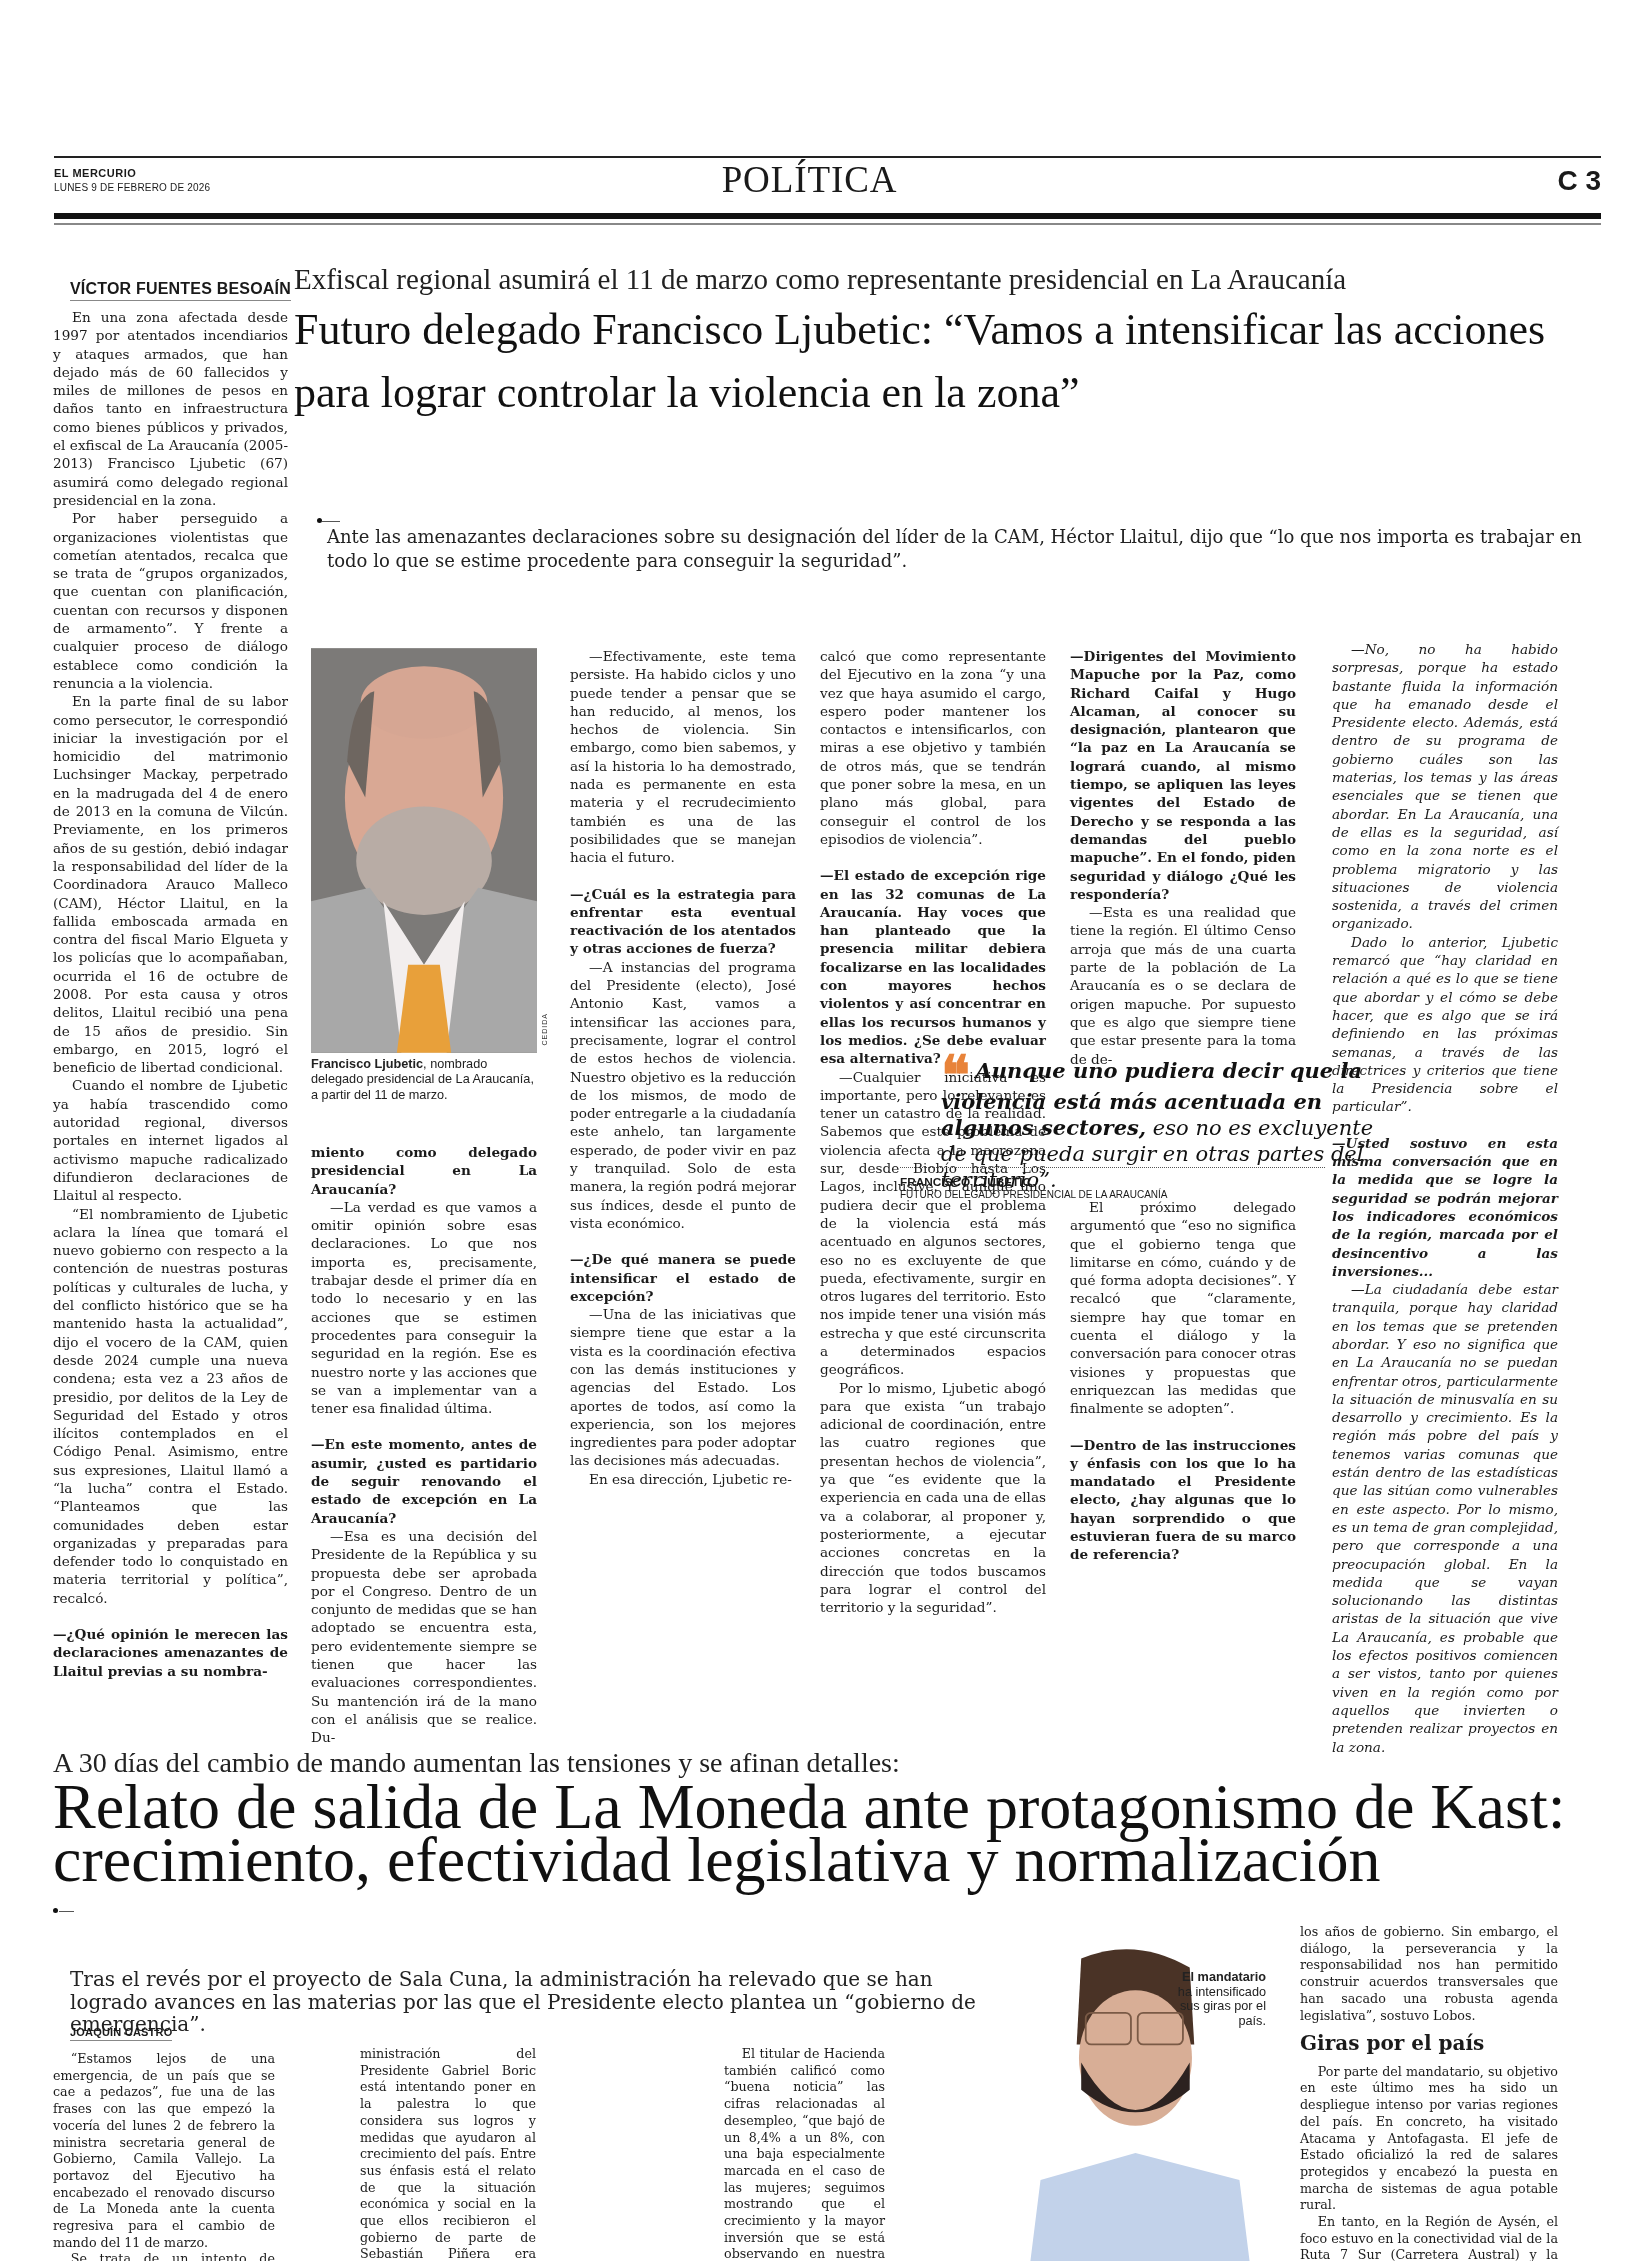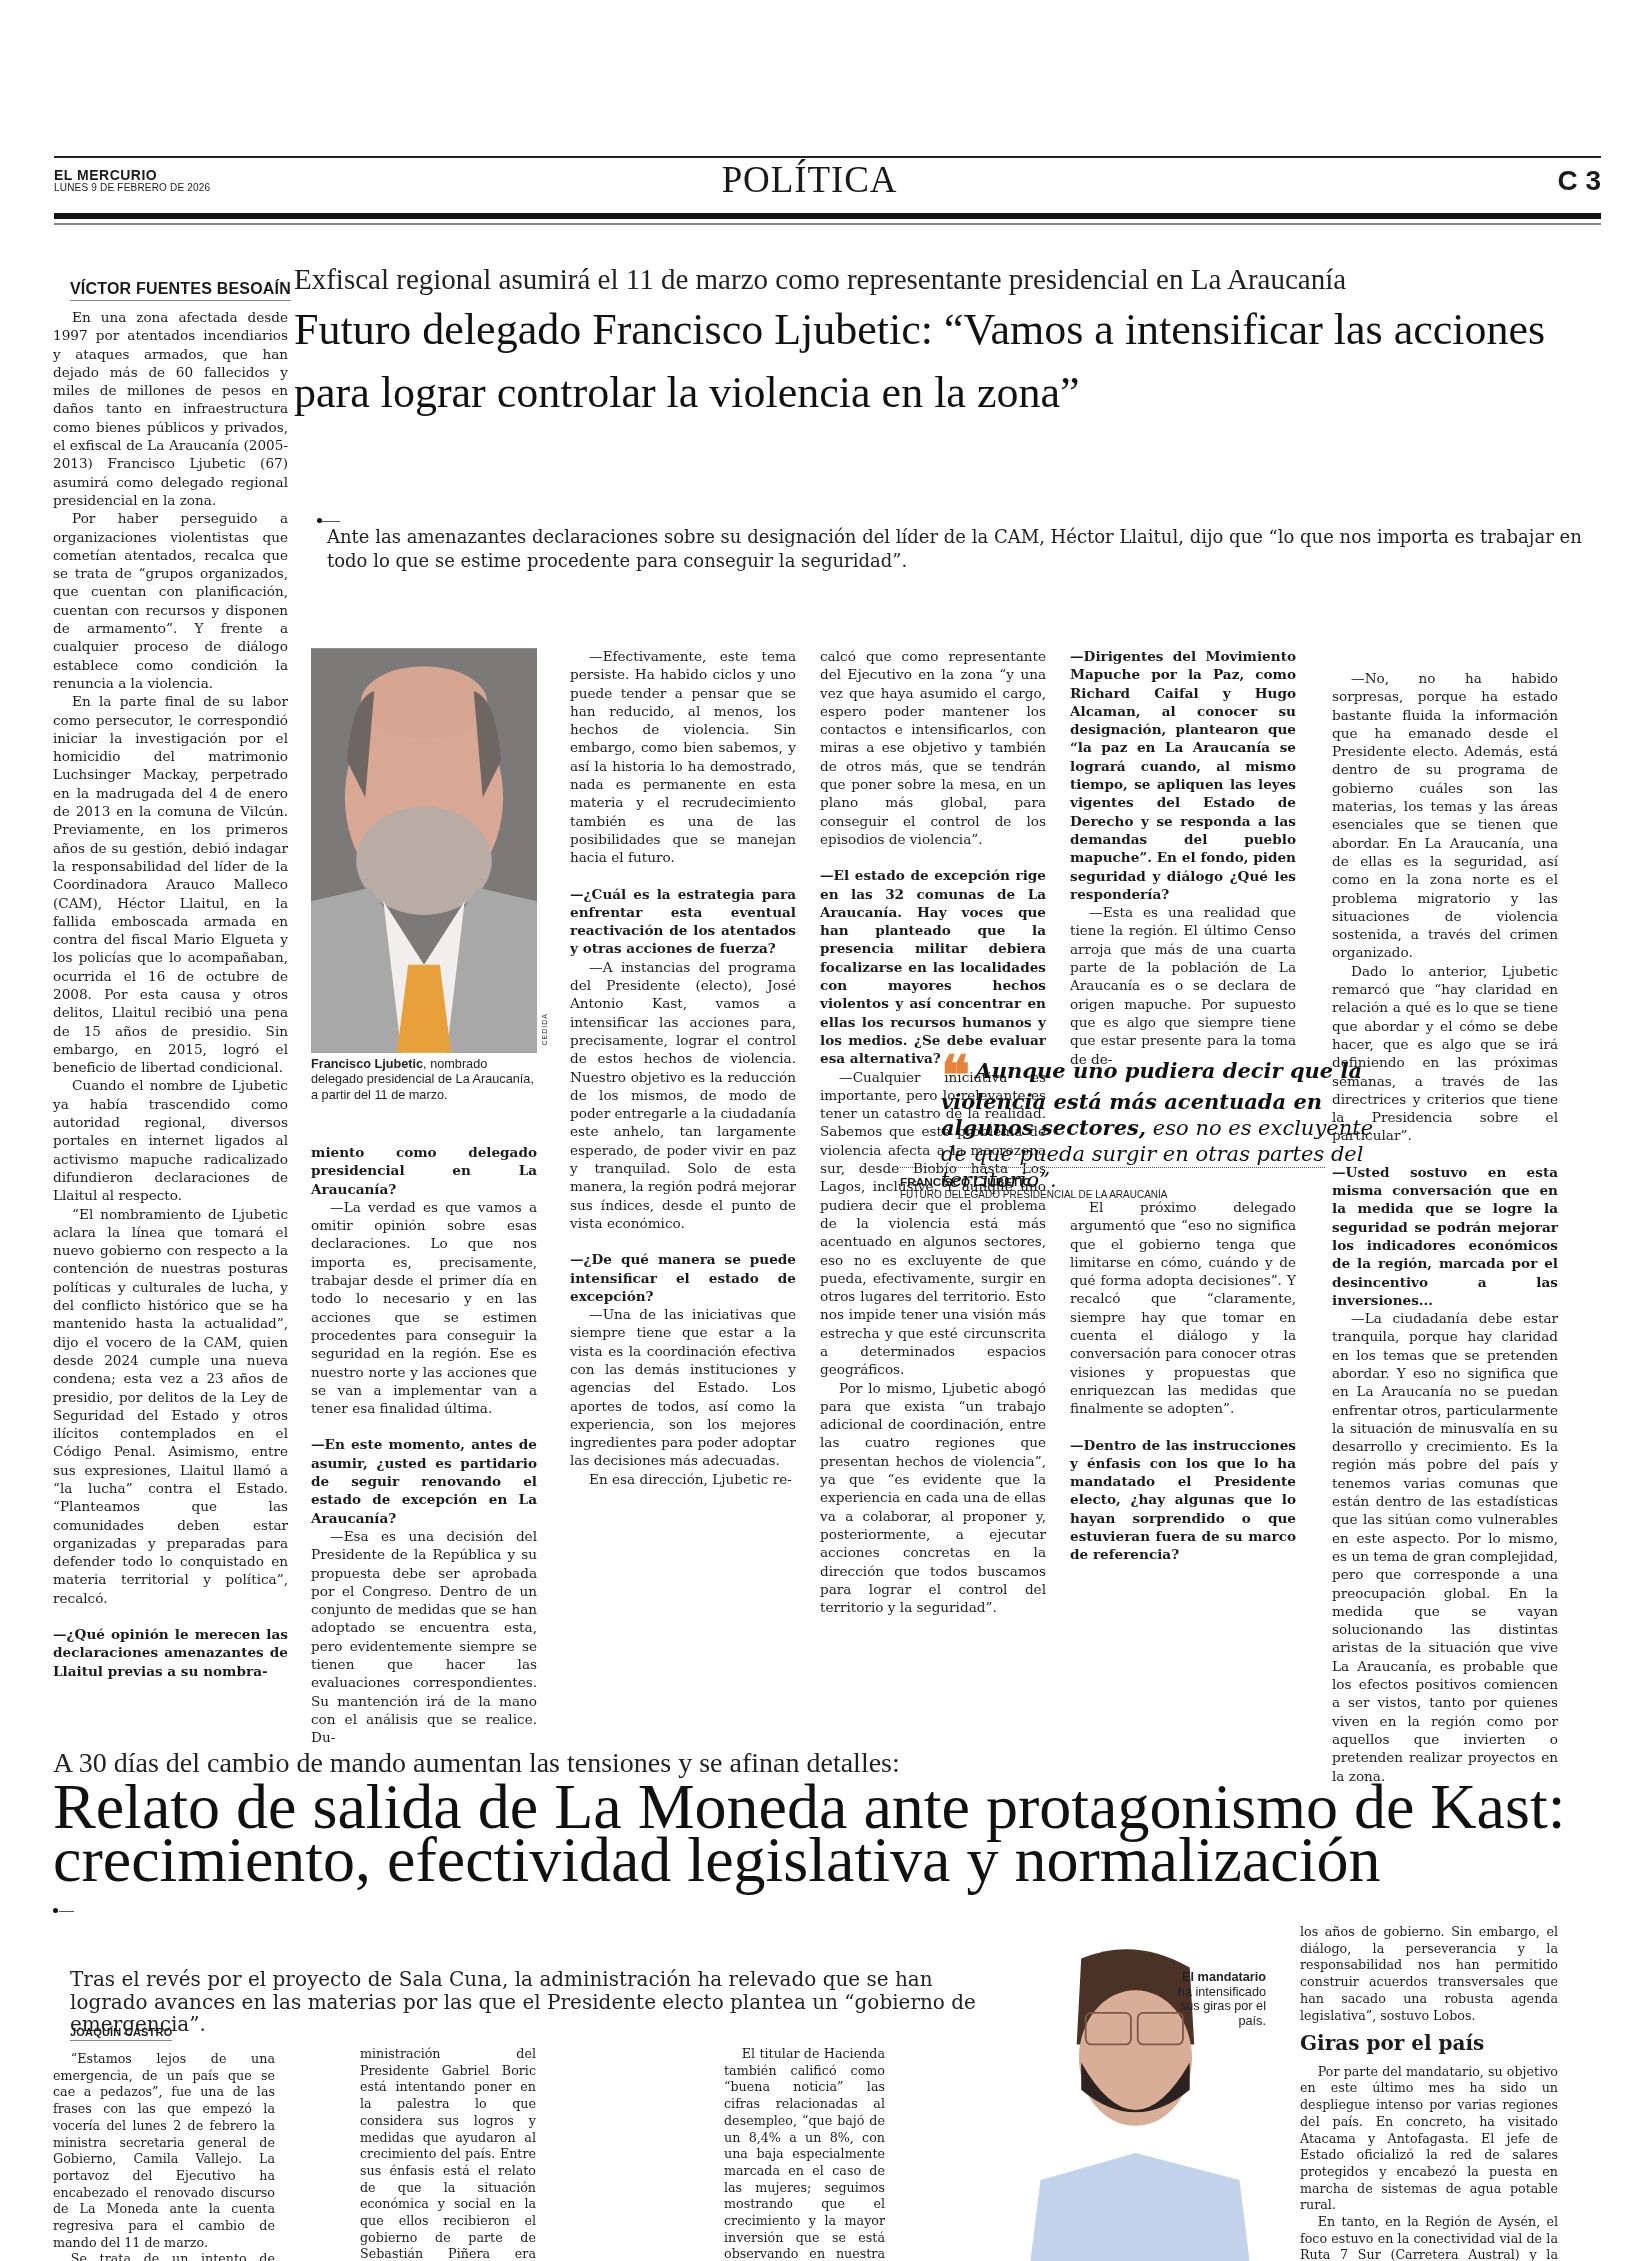--- a/index.html
+++ b/index.html
@@ -1,21 +1,21 @@
 <!DOCTYPE html>
 <html style="font-size:7.2px"><head>
 <meta charset="utf-8">
 <style>
   html,body{margin:0;padding:0;background:#fff;}
   body{width:1651px;height:3100px;position:relative;overflow:hidden;color:#1a1a1a;font-family:"DejaVu Serif","Liberation Serif",serif;}
   .abs{position:absolute;}
   .rule-top{left:54px;top:156px;width:1547px;height:1.8px;background:#222;}
   .rule-thick{left:54px;top:213px;width:1547px;height:6.3px;background:#111;}
   .rule-thin{left:54px;top:223px;width:1547px;height:1.8px;background:#888;}
-  .paper-name{left:54px;top:167px;font-family:"Liberation Sans",sans-serif;font-weight:bold;font-size:14px;letter-spacing:0.5px;}
+  .paper-name{left:54px;top:167px;font-family:"Liberation Sans",sans-serif;font-weight:bold;font-size:11px;letter-spacing:0.5px;}
   .paper-date{left:54px;top:182px;font-family:"Liberation Sans",sans-serif;font-size:10px;letter-spacing:0.2px;}
   .section{left:692px;top:158px;width:235px;text-align:center;font-family:"Liberation Serif",serif;font-size:37px;letter-spacing:0.9px;}
   .pagenum{left:1547px;top:165px;width:54px;text-align:right;font-family:"Liberation Sans",sans-serif;font-weight:bold;font-size:28px;}
   .byline{font-family:"Liberation Sans",sans-serif;font-size:16px;font-weight:bold;text-transform:uppercase;border-bottom:1.4px solid #888;padding-bottom:1.8px;letter-spacing:0.2px;}
   .kicker{font-family:"Liberation Serif",serif;font-size:29px;color:#222;}
   .headline{font-family:"Liberation Serif",serif;font-size:44px;line-height:63px;color:#111;}
   .deck{font-family:"DejaVu Serif",serif;font-size:18px;line-height:23.5px;color:#222;}
   .deck-dot{width:5.4px;height:5.4px;border-radius:50%;background:#111;}
   .deck-line{height:0.9px;background:#555;}
   .col{font-family:"DejaVu Serif",serif;font-size:13.6px;line-height:18.3px;text-align:justify;hyphens:auto;color:#1b1b1b;}
@@ -110,21 +110,21 @@
   <span class="pq-mark">❝</span><span>Aunque uno pudiera decir que la violencia está más acentuada en algunos sectores,</span><span class="pq-rest"> eso no es excluyente de que pueda surgir en otras partes del territorio”.</span>
 </div>
 <div class="abs pq-dots" style="left:900px;top:1167px;width:425px;"></div>
 <div class="abs pq-name" style="left:900px;top:1175px;">FRANCISCO LJUBETIC</div>
 <div class="abs pq-role" style="left:900px;top:1189px;">FUTURO DELEGADO PRESIDENCIAL DE LA ARAUCANÍA</div>
 
 <div class="abs col" style="left:1070px;top:1198px;width:226px;">
     <p>El próximo delegado argumentó que “eso no significa que el gobierno tenga que limitarse en cómo, cuándo y de qué forma adopta decisiones”. Y recalcó que “claramente, siempre hay que tomar en cuenta el diálogo y la conversación para conocer otras visiones y propuestas que enriquezcan las medidas que finalmente se adopten”.</p>
     <p class="q">—Dentro de las instrucciones y énfasis con los que lo ha mandatado el Presidente electo, ¿hay algunas que lo hayan sorprendido o que estuvieran fuera de su marco de referencia?</p>
   </div>
-<div class="abs col" style="left:1332px;top:669px;width:226px;">
+<div class="abs col" style="left:1332px;top:640px;width:226px;font-style:italic;">
     <p>—No, no ha habido sorpresas, porque ha estado bastante fluida la información que ha emanado desde el Presidente electo. Además, está dentro de su programa de gobierno cuáles son las materias, los temas y las áreas esenciales que se tienen que abordar. En La Araucanía, una de ellas es la seguridad, así como en la zona norte es el problema migratorio y las situaciones de violencia sostenida, a través del crimen organizado.</p>
     <p>Dado lo anterior, Ljubetic remarcó que “hay claridad en relación a qué es lo que se tiene que abordar y el cómo se debe hacer, que es algo que se irá definiendo en las próximas semanas, a través de las directrices y criterios que tiene la Presidencia sobre el particular”.</p>
     <p class="q">—Usted sostuvo en esta misma conversación que en la medida que se logre la seguridad se podrán mejorar los indicadores económicos de la región, marcada por el desincentivo a las inversiones...</p>
     <p>—La ciudadanía debe estar tranquila, porque hay claridad en los temas que se pretenden abordar. Y eso no significa que en La Araucanía no se puedan enfrentar otros, particularmente la situación de minusvalía en su desarrollo y crecimiento. Es la región más pobre del país y tenemos varias comunas que están dentro de las estadísticas que las sitúan como vulnerables en este aspecto. Por lo mismo, es un tema de gran complejidad, pero que corresponde a una preocupación global. En la medida que se vayan solucionando las distintas aristas de la situación que vive La Araucanía, es probable que los efectos positivos comiencen a ser vistos, tanto por quienes viven en la región como por aquellos que invierten o pretenden realizar proyectos en la zona.</p>
   </div>
 
 <div class="abs kicker" style="left:53px;top:1747px;width:1357px;font-size:28px;">A 30 días del cambio de mando aumentan las tensiones y se afinan detalles:</div>
 <div class="abs headline" style="left:53px;top:1780px;width:1574px;font-size:64px;line-height:53px;">Relato de salida de La Moneda ante protagonismo de Kast: crecimiento, efectividad legislativa y normalización</div>
 <div class="abs deck-dot" style="left:53px;top:1908px;"></div>
 <div class="abs deck-line" style="left:59px;top:1911px;width:15.4px;"></div>

